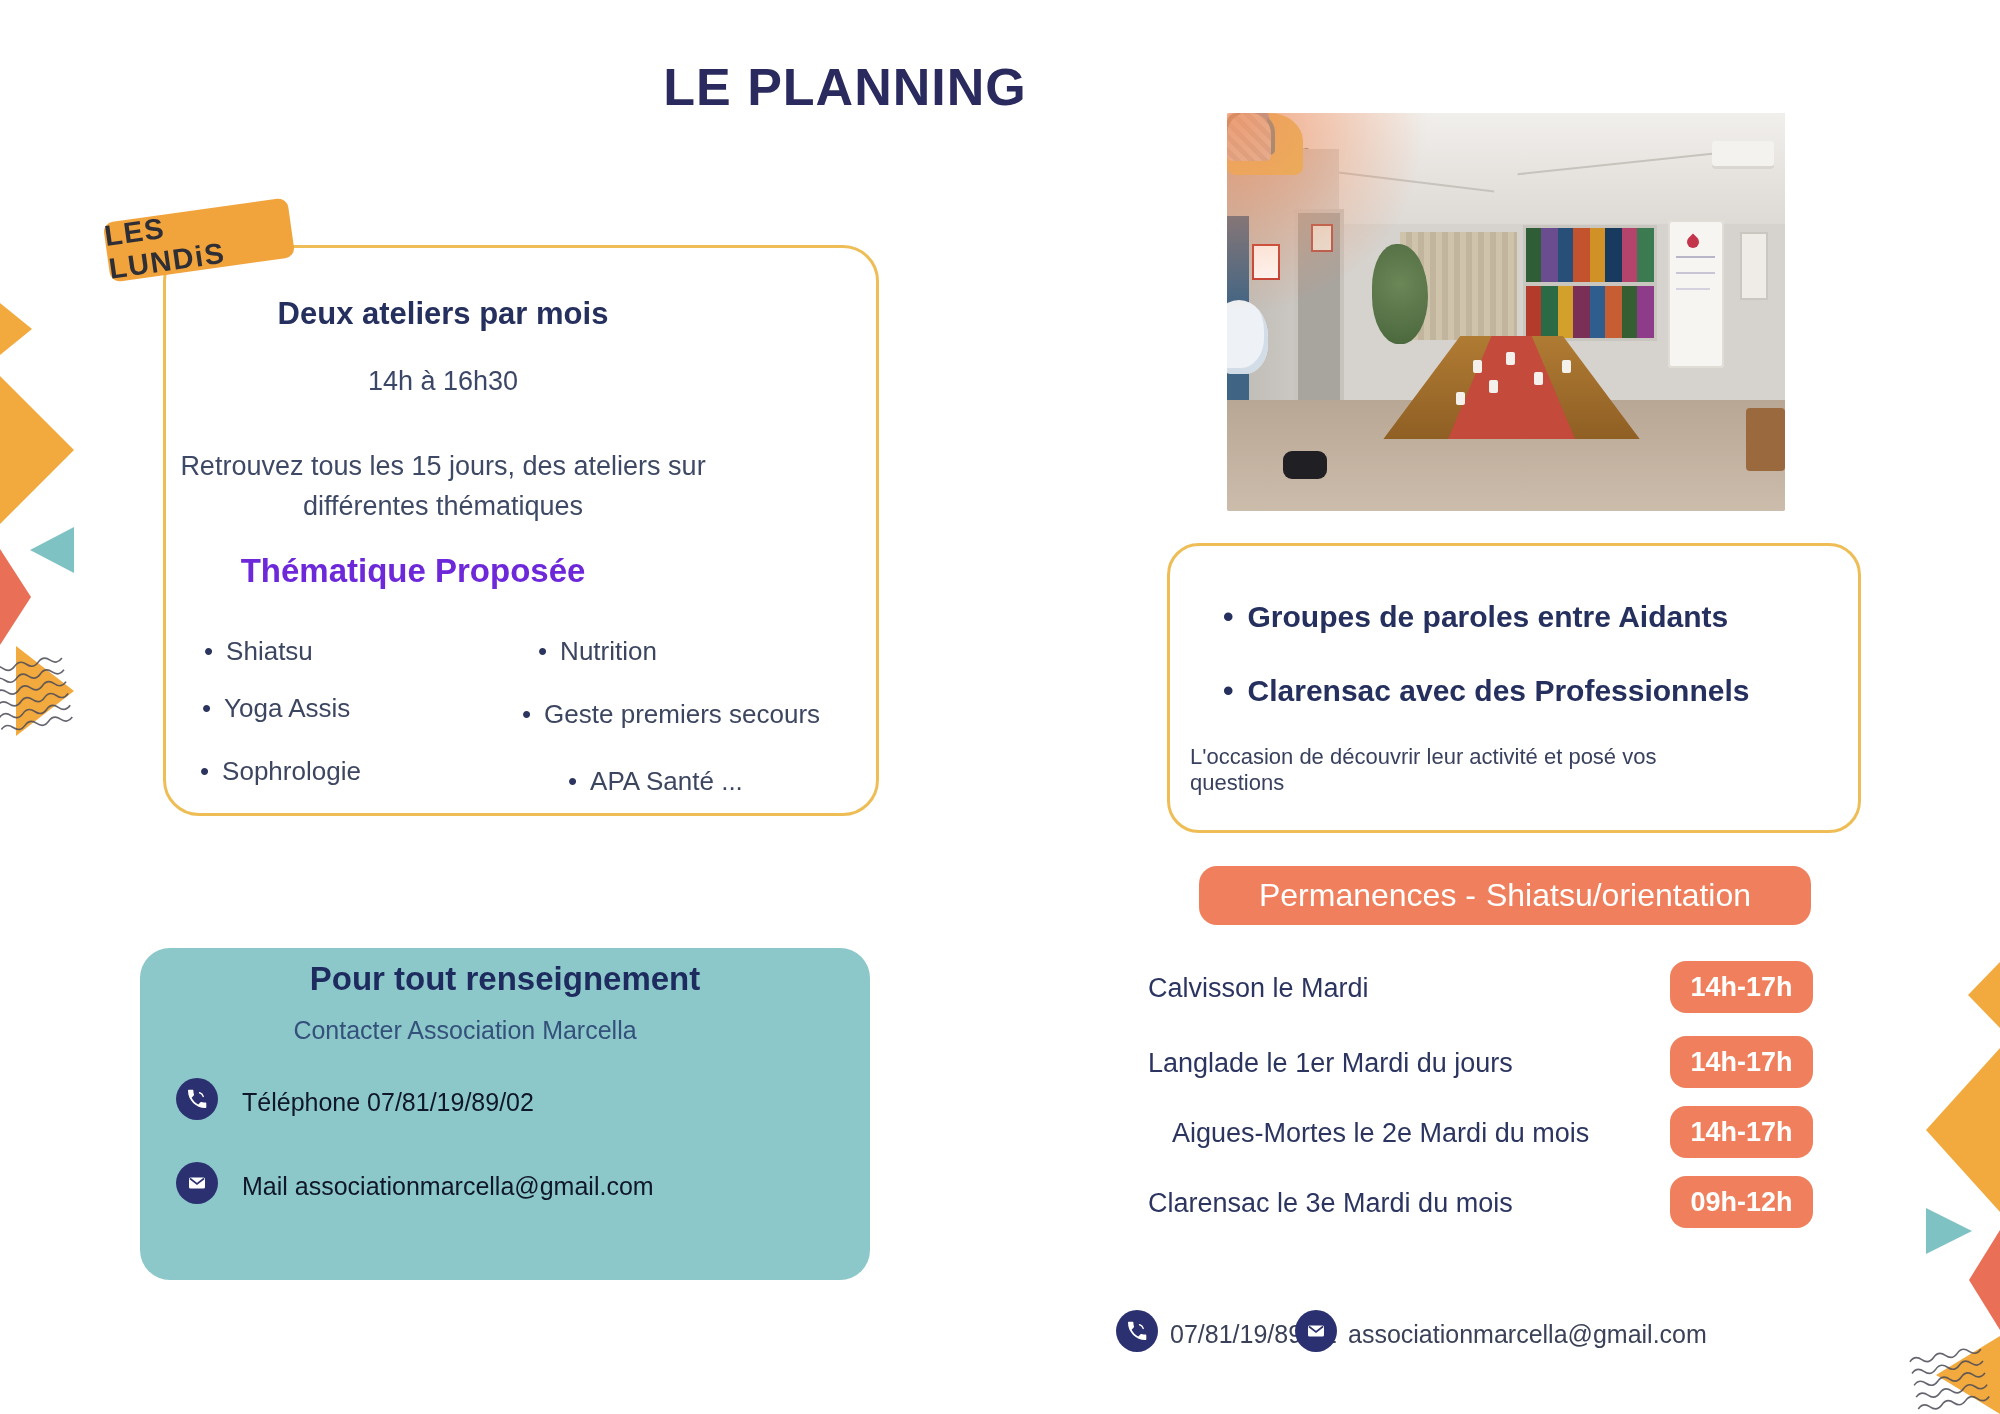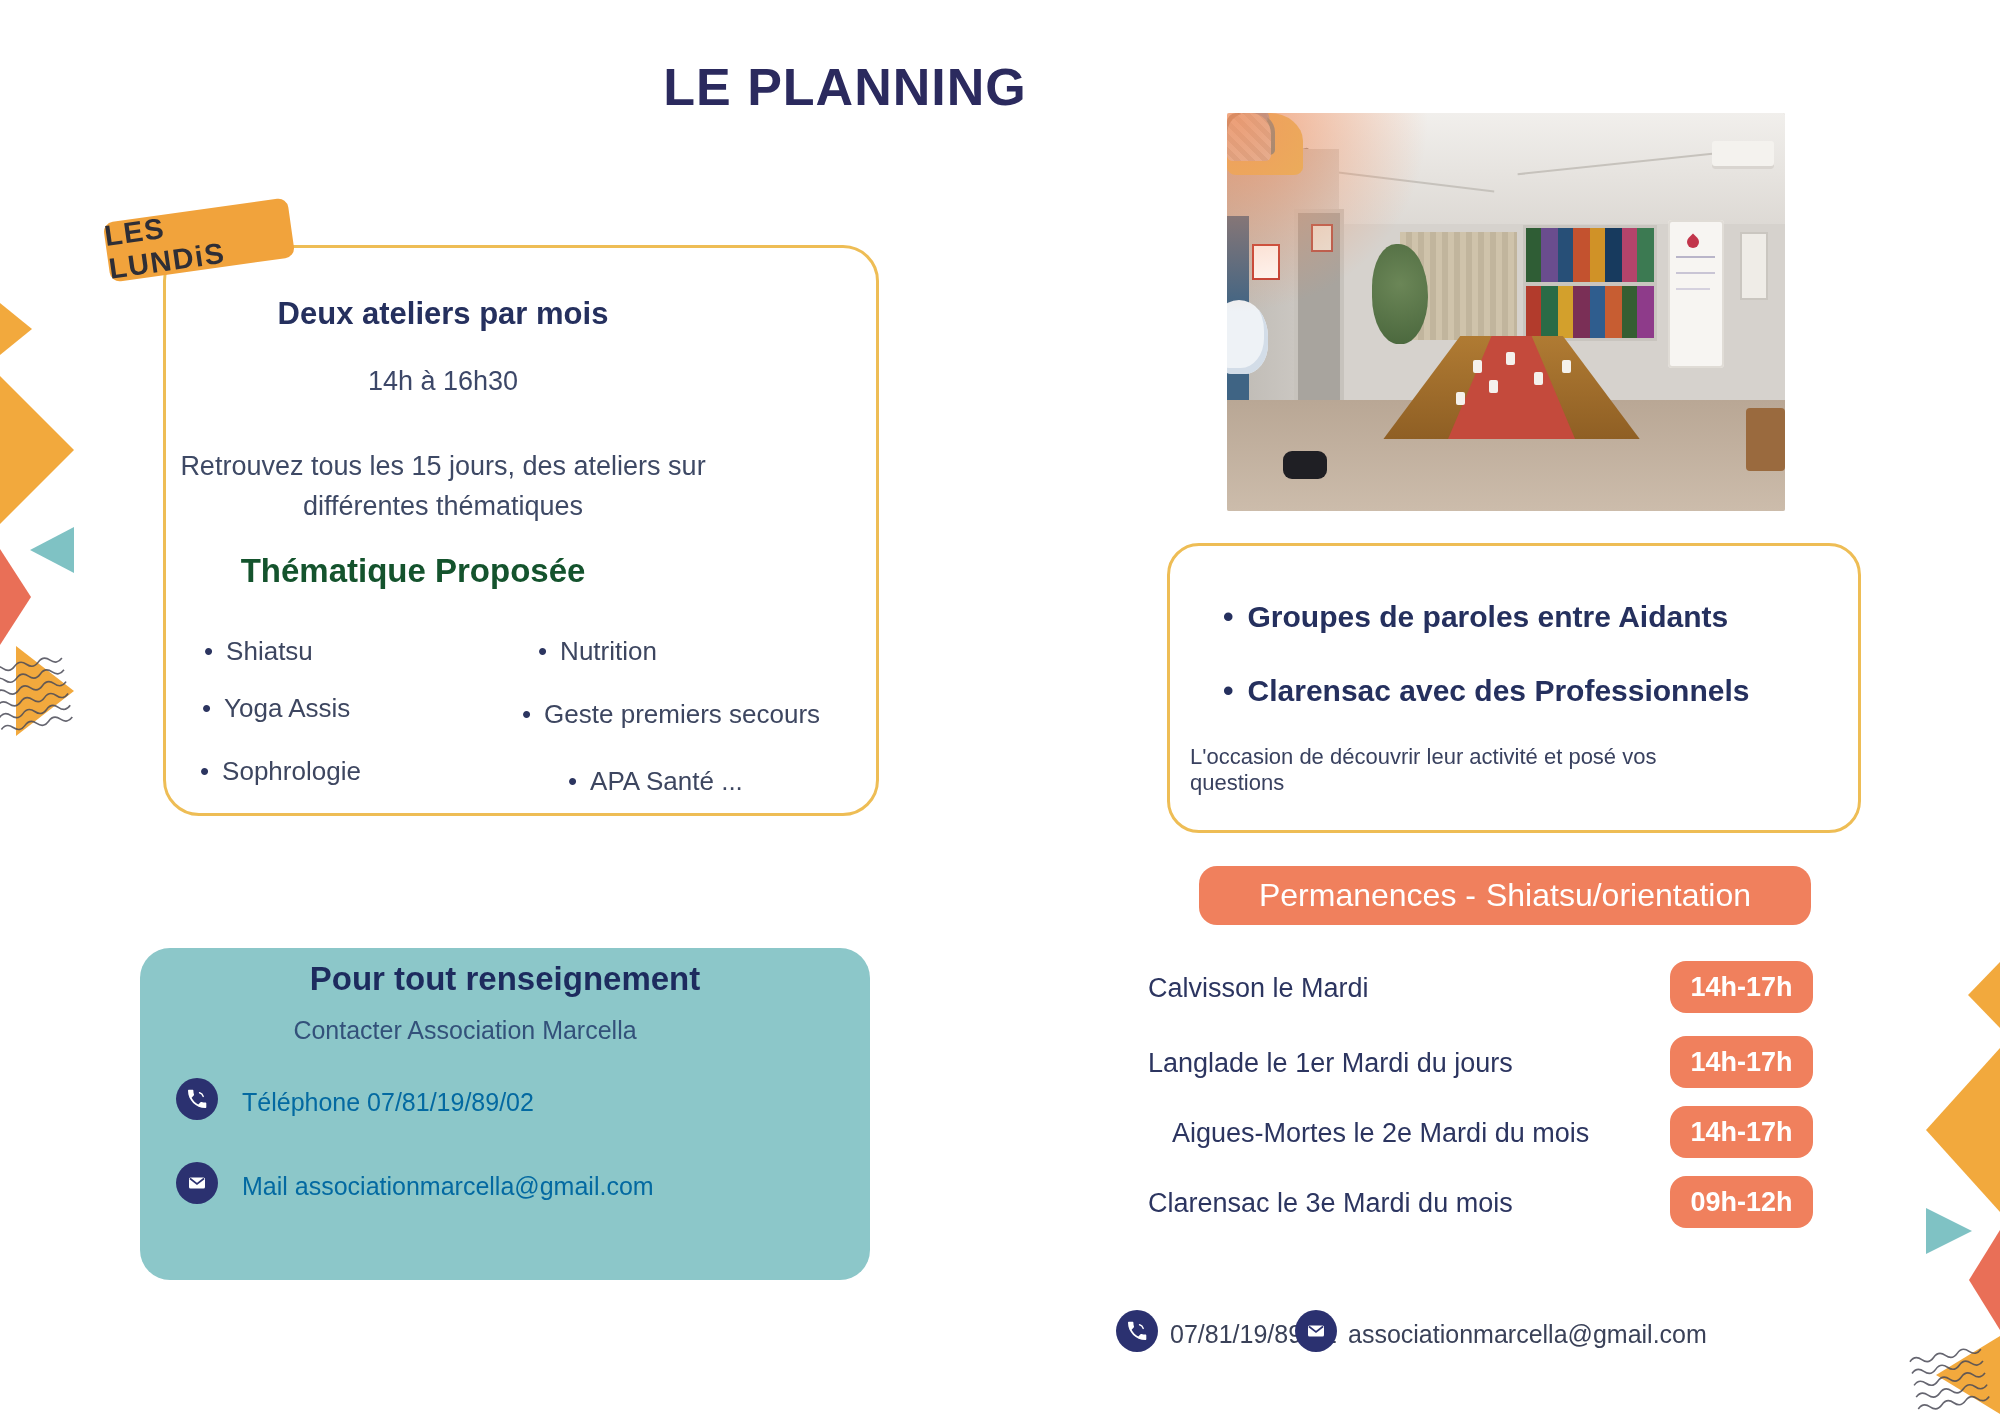--- a/index.html
+++ b/index.html
@@ -23,21 +23,21 @@
   }
   .lundis-tag{
     left:106px;top:210px;width:186px;height:60px;background:#f1a33c;
     border-radius:10px;transform:rotate(-8deg);z-index:3;
     display:flex;align-items:center;justify-content:center;
     font-size:29px;font-weight:800;letter-spacing:1.5px;color:#2e2e36;
   }
   .lundis-heading{left:163px;top:296px;width:560px;text-align:center;font-size:31px;font-weight:800;color:#25305e;}
   .lundis-time{left:163px;top:366px;width:560px;text-align:center;font-size:27px;color:#3c4768;}
   .lundis-desc{left:163px;top:446px;width:560px;text-align:center;font-size:27px;line-height:40px;color:#3e4965;}
-  .lundis-subheading{left:163px;top:552px;width:500px;text-align:center;font-size:33px;font-weight:800;color:#14532d;}
+  .lundis-subheading{left:163px;top:552px;width:500px;text-align:center;font-size:33px;font-weight:800;color:#6d28d9;}
   .theme{display:flex;gap:13px;align-items:baseline;font-size:26px;color:#3d4660;}
   .theme .dot{color:#2c3560;}
 
   
   .photo{left:1227px;top:113px;width:558px;height:398px;background:#d8d4cf;overflow:hidden;border-radius:2px;}
   .photo *{position:absolute;}
   .ph-ceiling{left:0;top:0;width:100%;height:30%;background:linear-gradient(180deg,#f1efec,#dcd8d3);}
   .ph-beam1{left:8%;top:16%;width:40%;height:2px;background:#c6c2bc;transform:rotate(7deg);}
   .ph-beam2{left:52%;top:12%;width:42%;height:2px;background:#c6c2bc;transform:rotate(-6deg);}
   .ph-spot{left:12%;top:9%;width:16px;height:10px;background:#8f8b85;border-radius:3px;transform:rotate(-15deg);}
@@ -87,21 +87,21 @@
     width:143px;height:52px;background:#f0805d;border-radius:16px;color:#fff;
     font-size:27px;font-weight:700;display:flex;align-items:center;justify-content:center;
   }
 
   
   .teal-box{left:140px;top:948px;width:730px;height:332px;background:#8cc7c9;border-radius:30px;}
   .teal-title{left:140px;top:960px;width:730px;text-align:center;font-size:33px;font-weight:800;color:#1d2b5e;}
   .teal-subtitle{left:140px;top:1016px;width:650px;text-align:center;font-size:25px;color:#33517a;}
   .icon-circle{width:42px;height:42px;background:#2b3170;border-radius:50%;display:flex;align-items:center;justify-content:center;}
   .icon-circle svg{width:24px;height:24px;}
-  .contact-label{font-size:25px;color:#0369a1;}
+  .contact-label{font-size:25px;color:#0f172a;}
 
   
   .footer-label{font-size:25px;color:#3a4158;}
 
   
   .tri{position:absolute;}
   .tri-right{clip-path:polygon(0 0,100% 50%,0 100%);}   
   .tri-left{clip-path:polygon(100% 0,0 50%,100% 100%);} 
   .c-yellow{background:#f2a93d;}
   .c-teal{background:#7fc2c4;}

